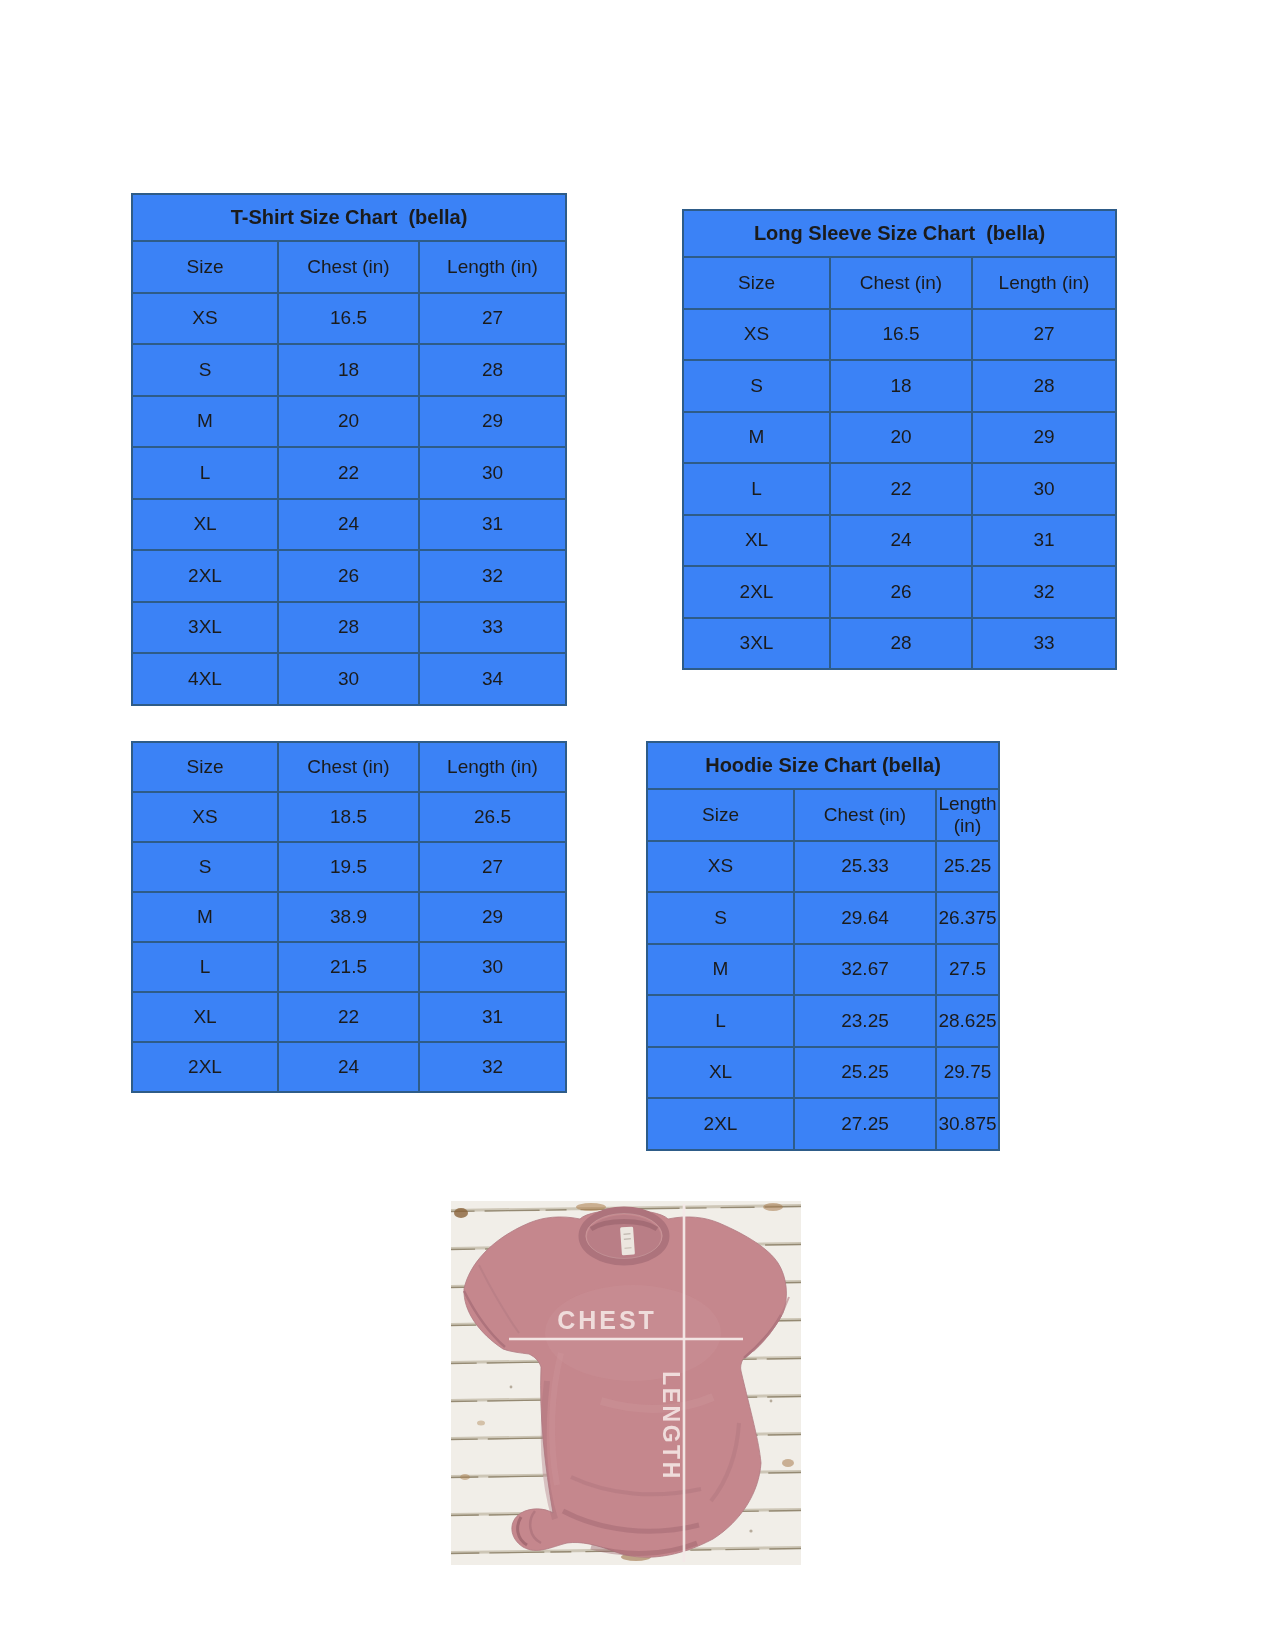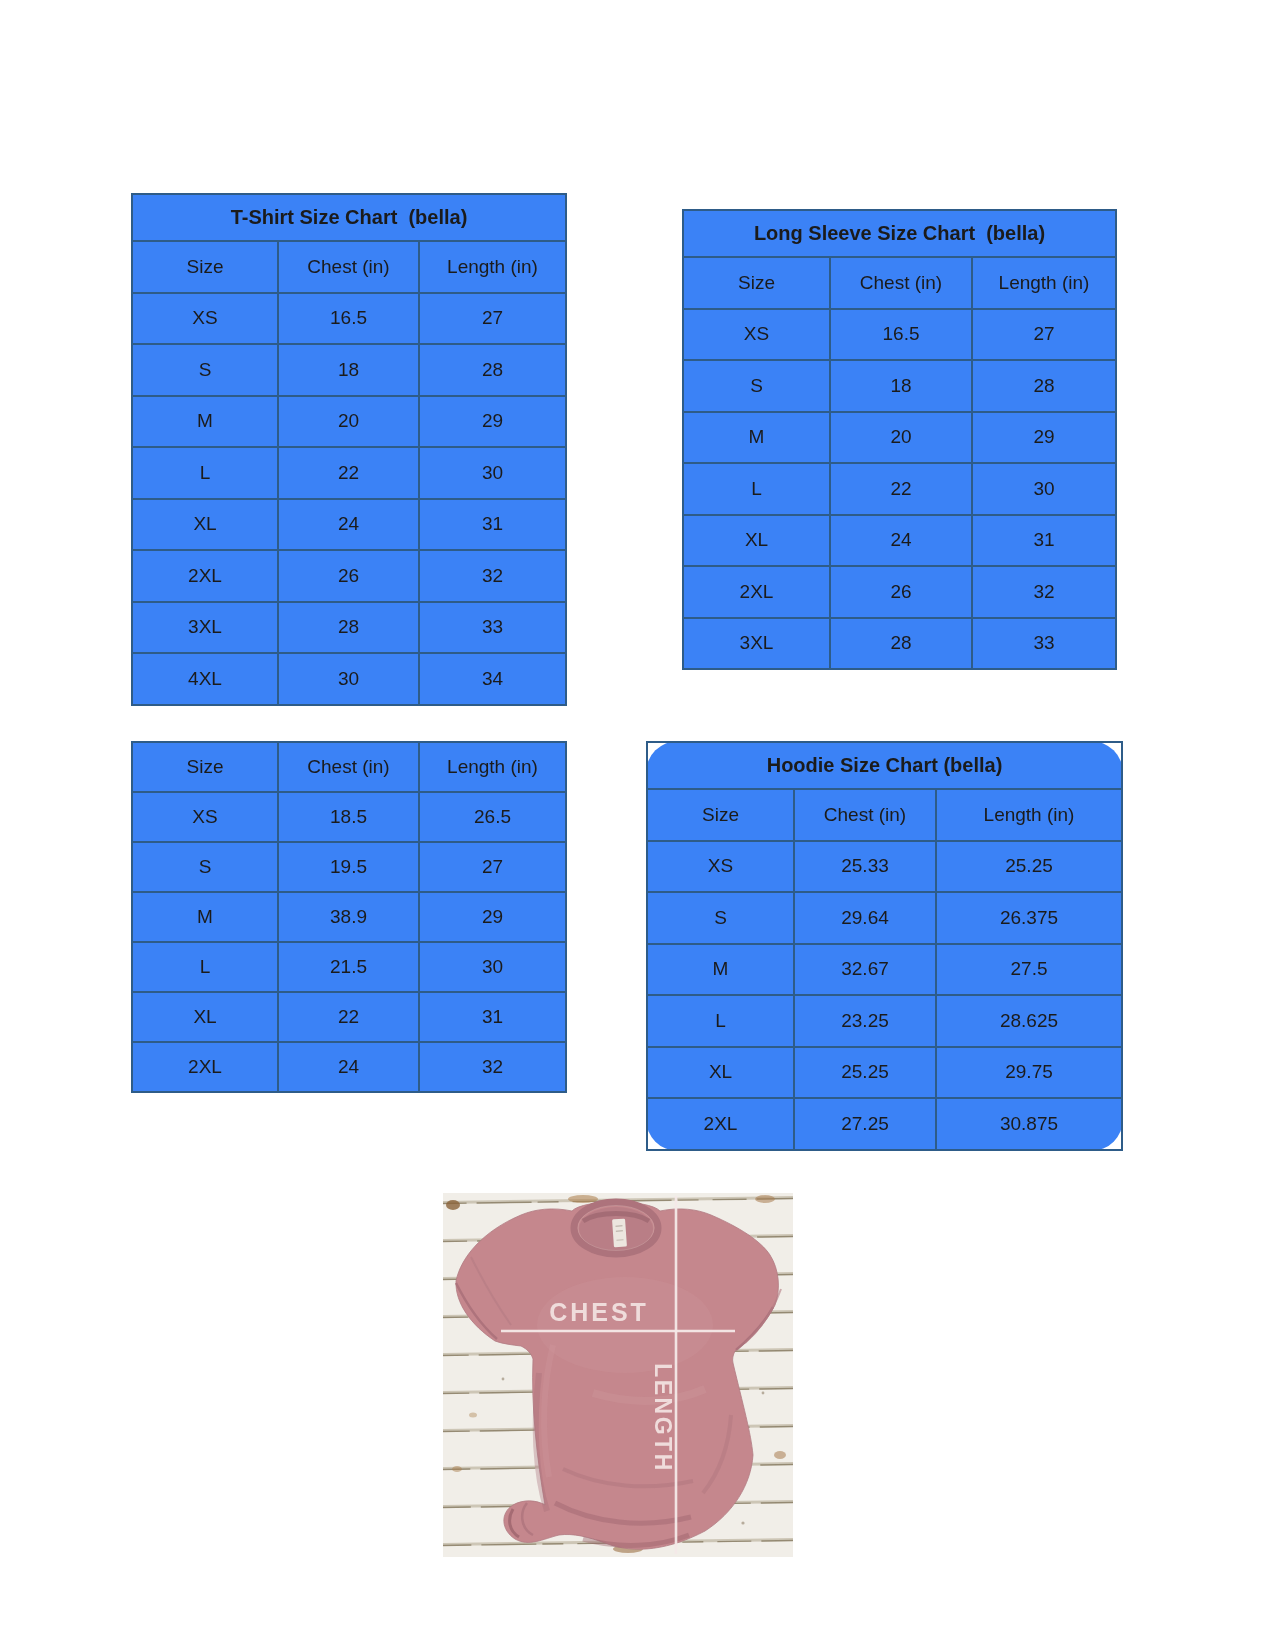--- a/index.html
+++ b/index.html
@@ -28,26 +28,26 @@
   }
   .size-table tr.title td {
     font-weight: 700;
     font-size: 20px;
     height: 45px;
     white-space: pre;
   }
   .t1 { left: 131px; top: 193px; width: 436px; --rh: 49.5px; }
   .t2 { left: 646px; top: 209px; width: 435px; margin-left: 36px; --rh: 49.5px; }
   .t3 { left: 131px; top: 741px; width: 436px; --rh: 48px;   }
-  .t4 { left: 646px; top: 741px; width: 477px; border-radius: 32px; --rh: 49.5px; }
+  .t4 { left: 646px; top: 741px; width: 354px; --rh: 49.5px; }
   .photo {
     position: absolute;
     left: 435px; top: 1185px;
     width: 402px; height: 364px;
-    margin: 8px;
+    margin: 16px;
   }
   .photo svg { display: block; }
 </style>
 </head>
 <body>
 
 <table class="size-table t1">
   <colgroup>
       <col style="width:146px">
       <col style="width:141px">

